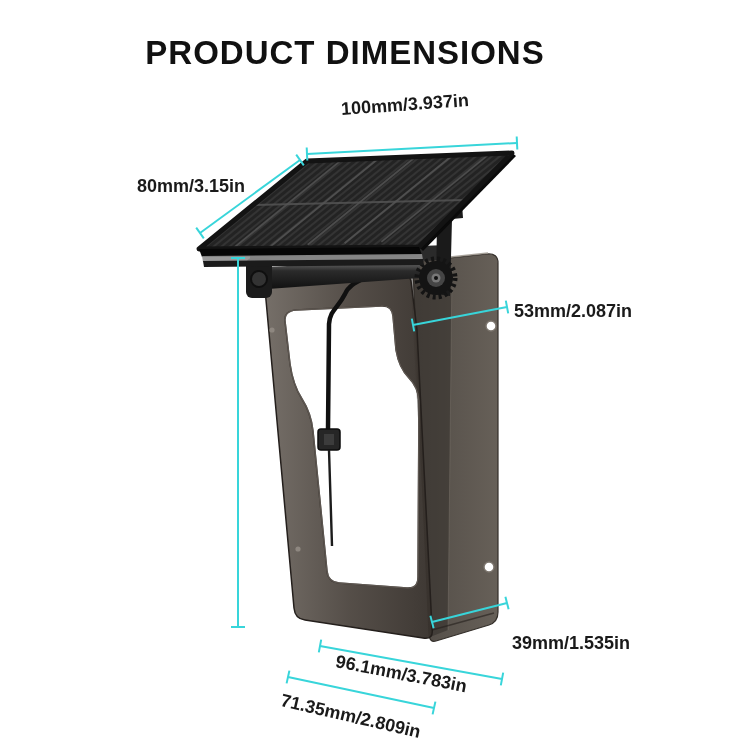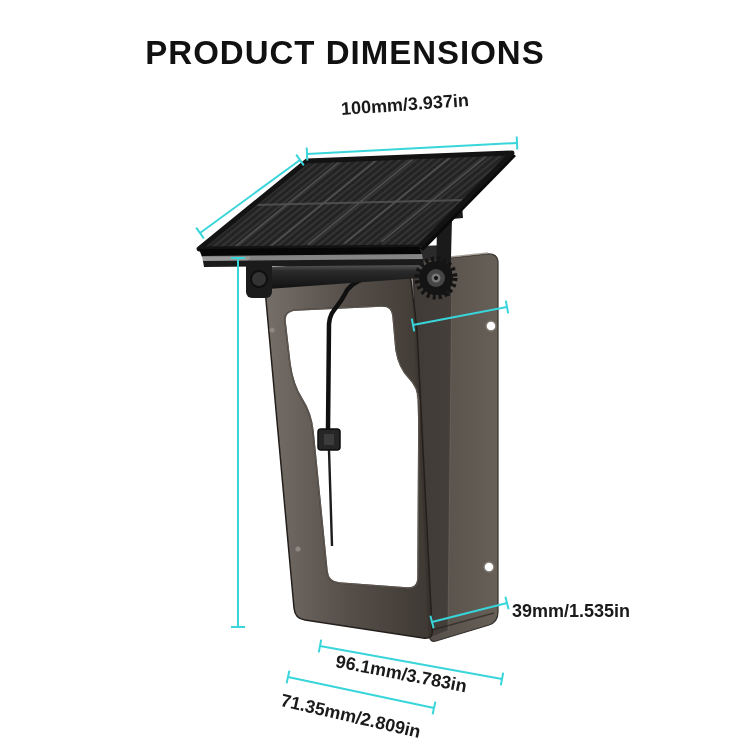--- a/index.html
+++ b/index.html
@@ -14,21 +14,21 @@
   }
   .art{position:absolute;left:0;top:0;width:750px;height:750px;}
   .dim-label{
     position:absolute;font-size:18px;font-weight:700;color:#1a1a1a;
     white-space:nowrap;line-height:22px;transform-origin:left center;
   }
   .lbl-panel-width{left:341px;top:98px;transform:rotate(-4deg);}
   .lbl-panel-depth{left:137px;top:175px;}
   .lbl-bracket-depth{left:514px;top:300px;}
   .lbl-bracket-height{left:88px;top:466px;}
-  .lbl-base-depth{left:512px;top:600px;}
+  .lbl-base-depth{left:512px;top:632px;}
   .lbl-base-width{left:336px;top:650px;transform:rotate(11deg);}
   .lbl-base-inner-width{left:281px;top:689px;transform:rotate(13deg);}
 </style>
 </head>
 <body>
 
 <div class="stage">
 
   <div class="title">PRODUCT DIMENSIONS</div>
 
@@ -165,17 +165,19 @@
 
       <g>
         <line x1="288" y1="677" x2="434" y2="708"></line>
         <line x1="289.4" y1="670.6" x2="286.6" y2="683.4"></line>
         <line x1="435.4" y1="701.6" x2="432.6" y2="714.4"></line>
       </g>
     </g>
   </svg>
 
   <div class="dim-label lbl-panel-width">100mm/3.937in</div>
+  <div class="dim-label lbl-panel-depth">80mm/3.15in</div>
+  <div class="dim-label lbl-bracket-depth">53mm/2.087in</div>
   <div class="dim-label lbl-base-depth">39mm/1.535in</div>
   <div class="dim-label lbl-base-width">96.1mm/3.783in</div>
   <div class="dim-label lbl-base-inner-width">71.35mm/2.809in</div>
 
 </div>
 
 </body></html>

